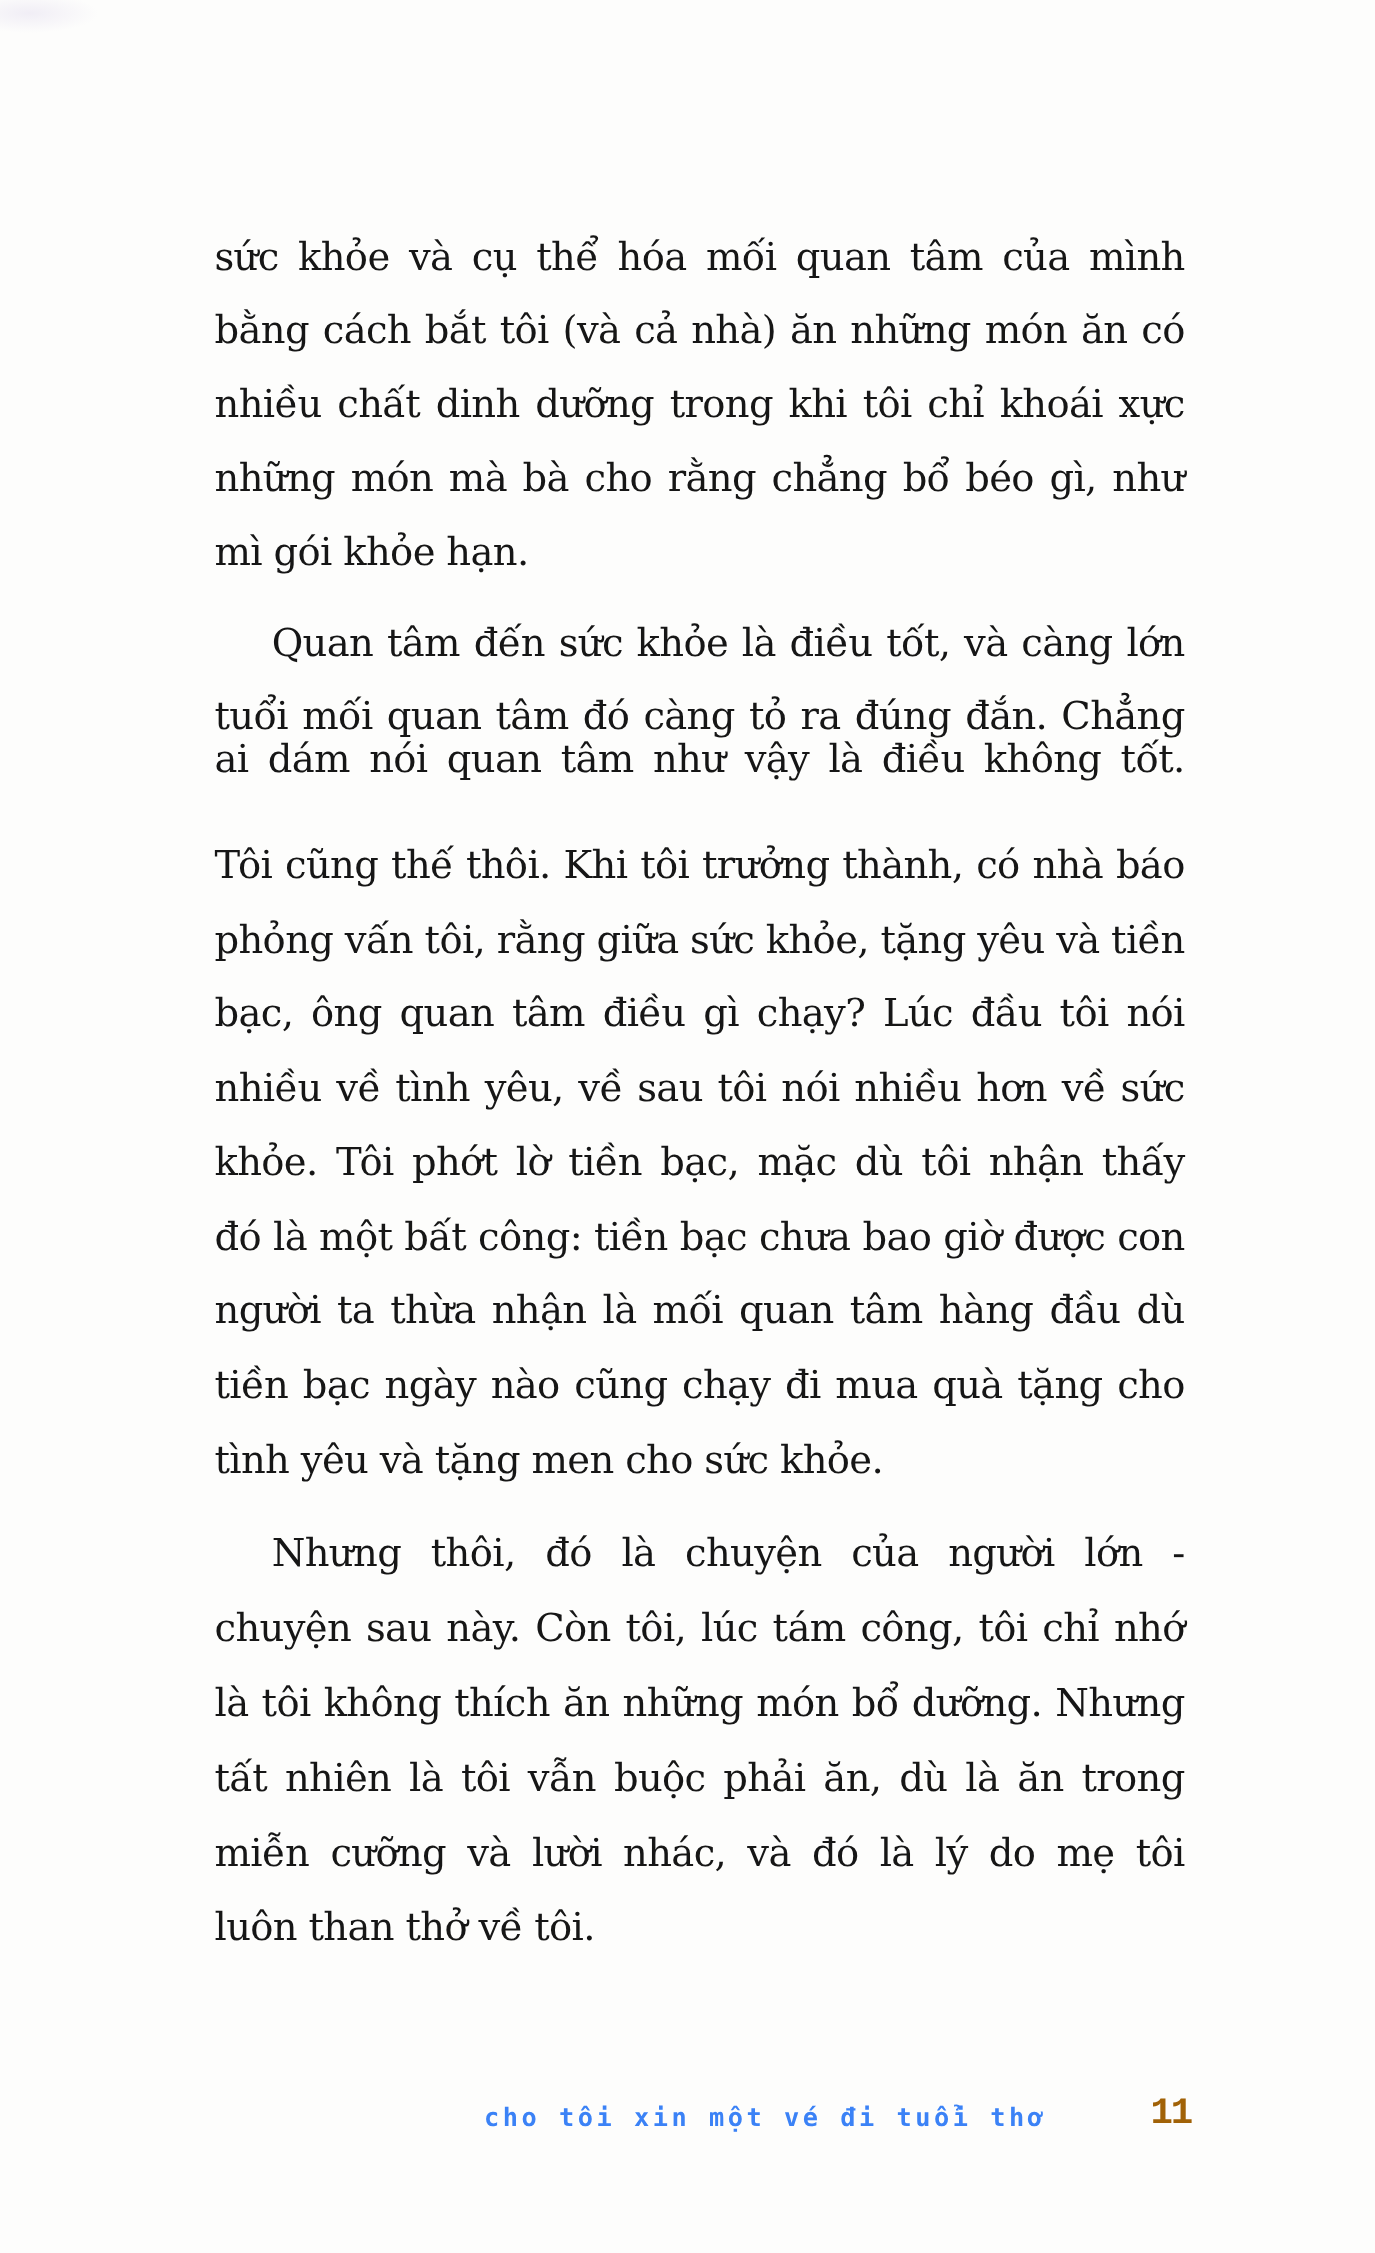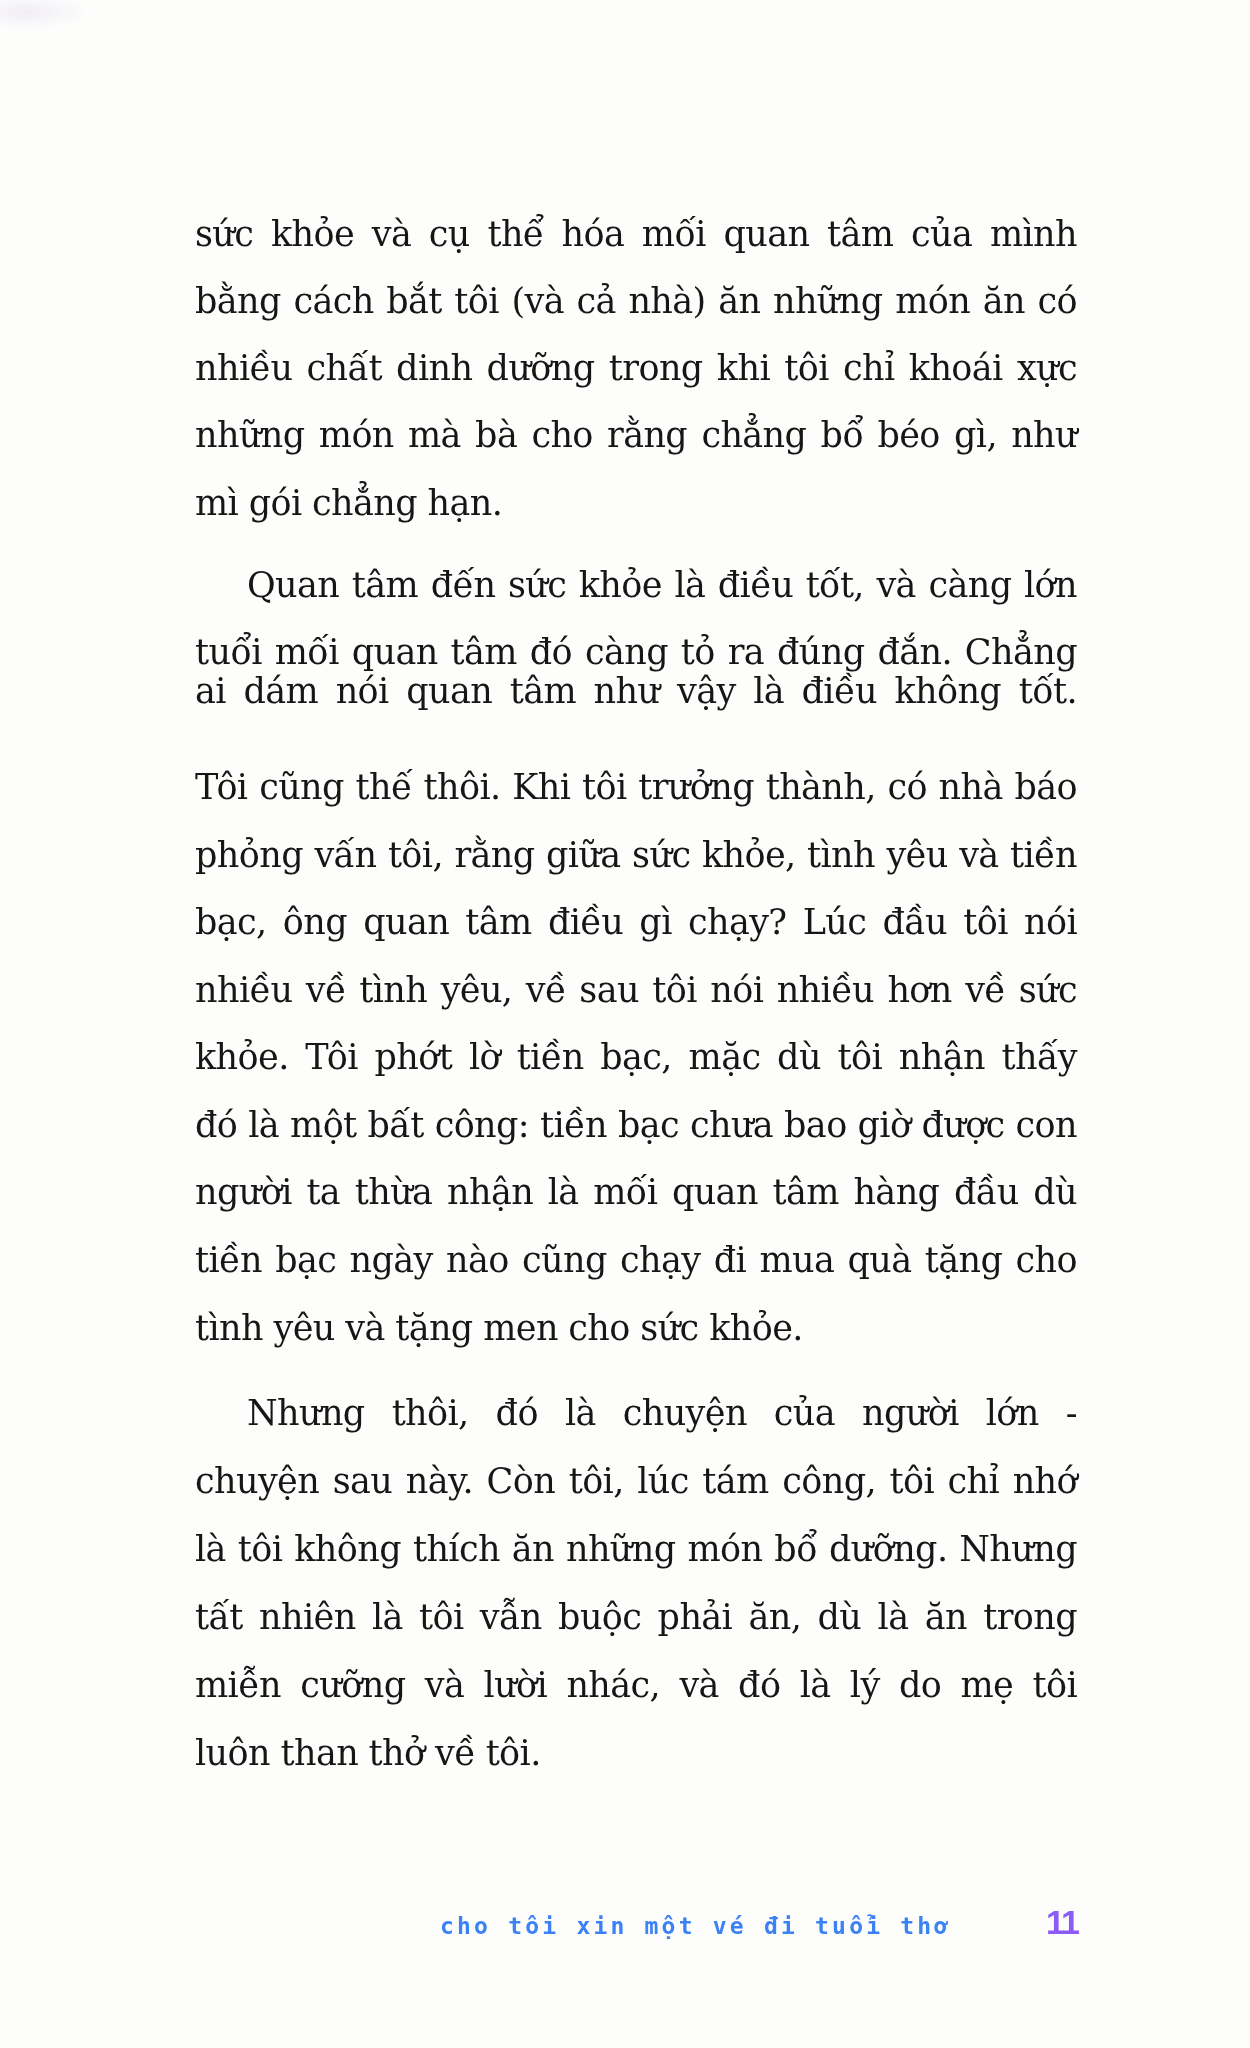--- a/index.html
+++ b/index.html
@@ -73,49 +73,49 @@
     letter-spacing: 3.2px;
     color: #3b82f6;
     white-space: nowrap;
   }
   .page-number {
     position: absolute;
     left: 606px;
     top: -4px;
     height: 44px;
     line-height: 44px;
-    font-family: Liberation Sans, sans-serif;
+    font-family: Liberation Mono, monospace;
     font-weight: bold;
     font-size: 34px;
-    color: #8b5cf6;
+    color: #a16207;
     letter-spacing: -2px;
   }
 </style>
 </head>
 <body>
 
 <div class="page">
   <div class="scan-smudge"></div>
 
   <div class="body-text">
 
     <div>
       <div class="line" style="top:209px">sức khỏe và cụ thể hóa mối quan tâm của mình</div>
       <div class="line" style="top:276px">bằng cách bắt tôi (và cả nhà) ăn những món ăn có</div>
       <div class="line" style="top:343px">nhiều chất dinh dưỡng trong khi tôi chỉ khoái xực</div>
       <div class="line" style="top:410px">những món mà bà cho rằng chẳng bổ béo gì, như</div>
-      <div class="line last" style="top:478px">mì gói chẳng hạn.</div>
+      <div class="line last" style="top:478px">mì gói khỏe hạn.</div>
     </div>
 
     <div>
       <div class="line indent" style="top:560px">Quan tâm đến sức khỏe là điều tốt, và càng lớn</div>
       <div class="line" style="top:627px">tuổi mối quan tâm đó càng tỏ ra đúng đắn. Chẳng</div>
       <div class="line" style="top:666px">ai dám nói quan tâm như vậy là điều không tốt.</div>
       <div class="line" style="top:762px">Tôi cũng thế thôi. Khi tôi trưởng thành, có nhà báo</div>
-      <div class="line" style="top:830px">phỏng vấn tôi, rằng giữa sức khỏe, tình yêu và tiền</div>
+      <div class="line" style="top:830px">phỏng vấn tôi, rằng giữa sức khỏe, tặng yêu và tiền</div>
       <div class="line" style="top:897px">bạc, ông quan tâm điều gì chạy? Lúc đầu tôi nói</div>
       <div class="line" style="top:965px">nhiều về tình yêu, về sau tôi nói nhiều hơn về sức</div>
       <div class="line" style="top:1032px">khỏe. Tôi phớt lờ tiền bạc, mặc dù tôi nhận thấy</div>
       <div class="line" style="top:1100px">đó là một bất công: tiền bạc chưa bao giờ được con</div>
       <div class="line" style="top:1167px">người ta thừa nhận là mối quan tâm hàng đầu dù</div>
       <div class="line" style="top:1235px">tiền bạc ngày nào cũng chạy đi mua quà tặng cho</div>
       <div class="line last" style="top:1303px">tình yêu và tặng men cho sức khỏe.</div>
     </div>
 
     <div>

